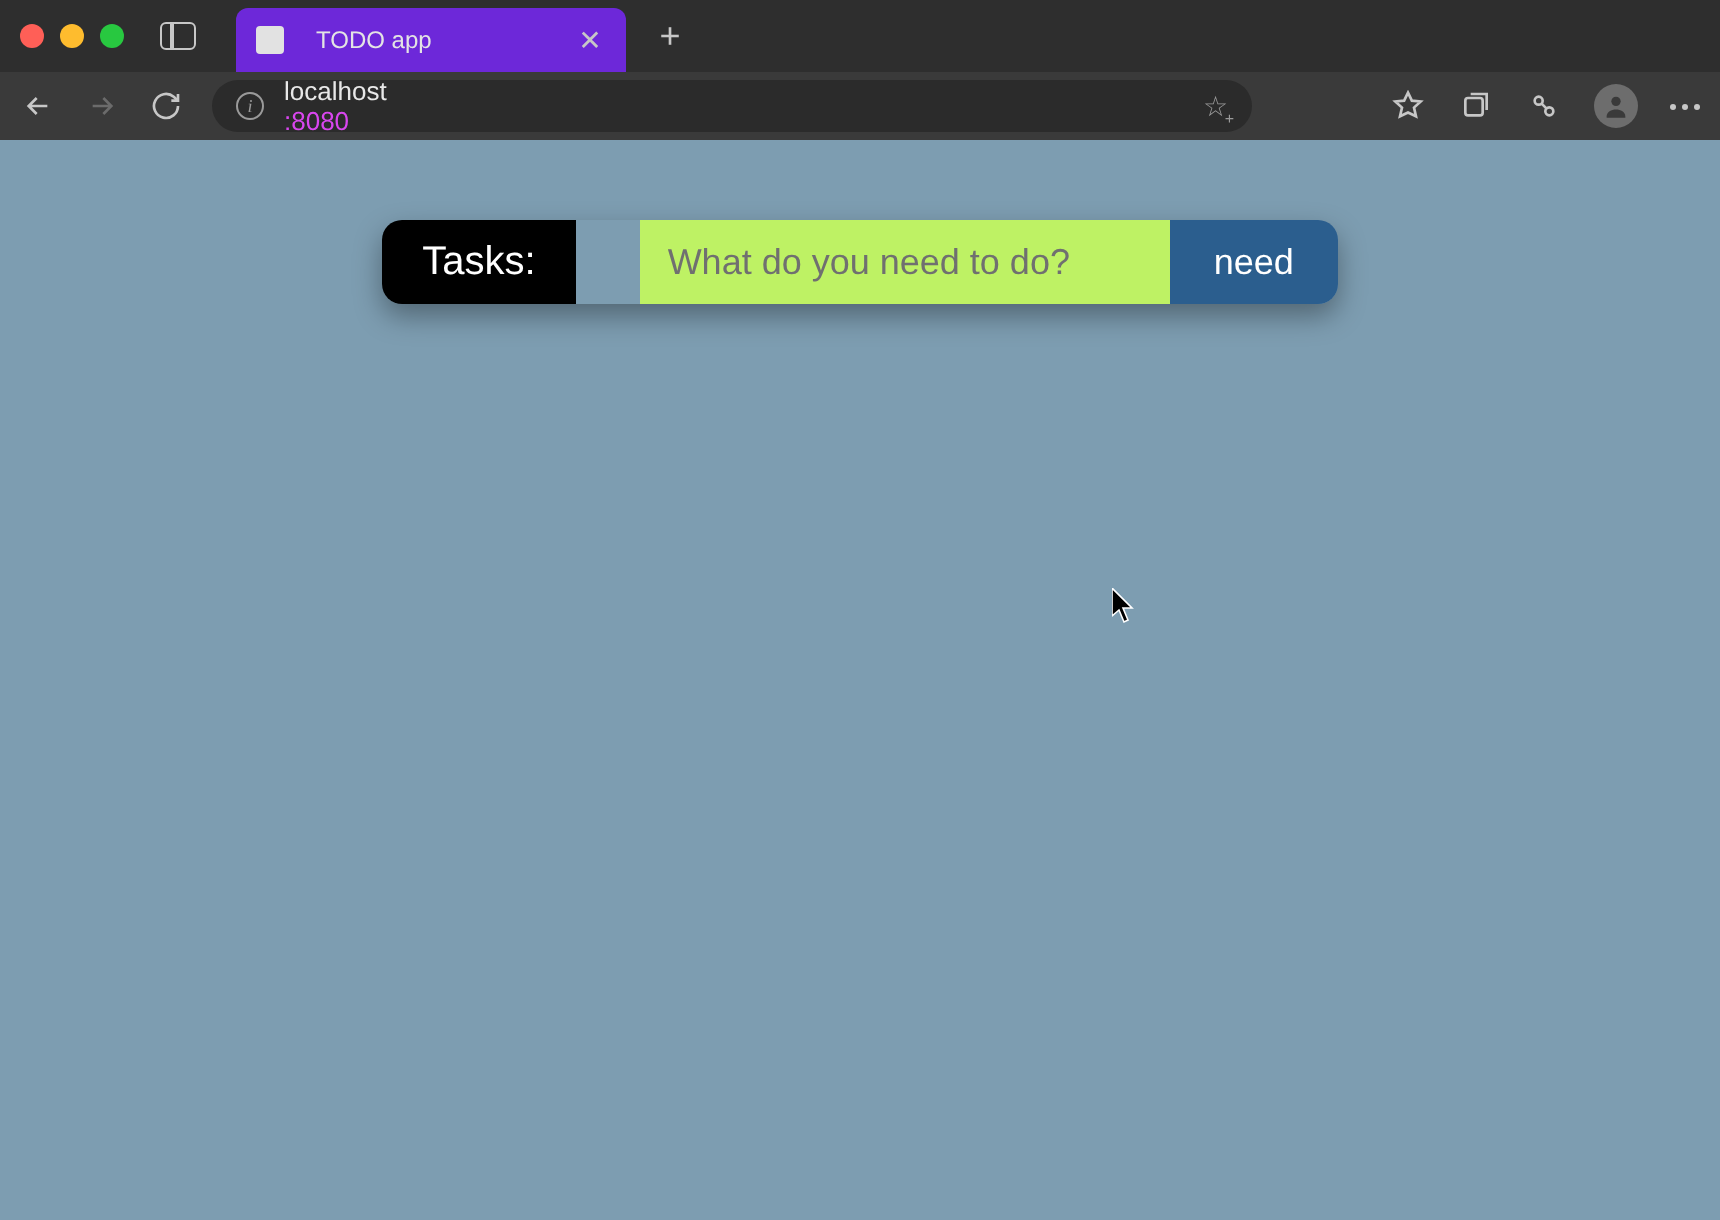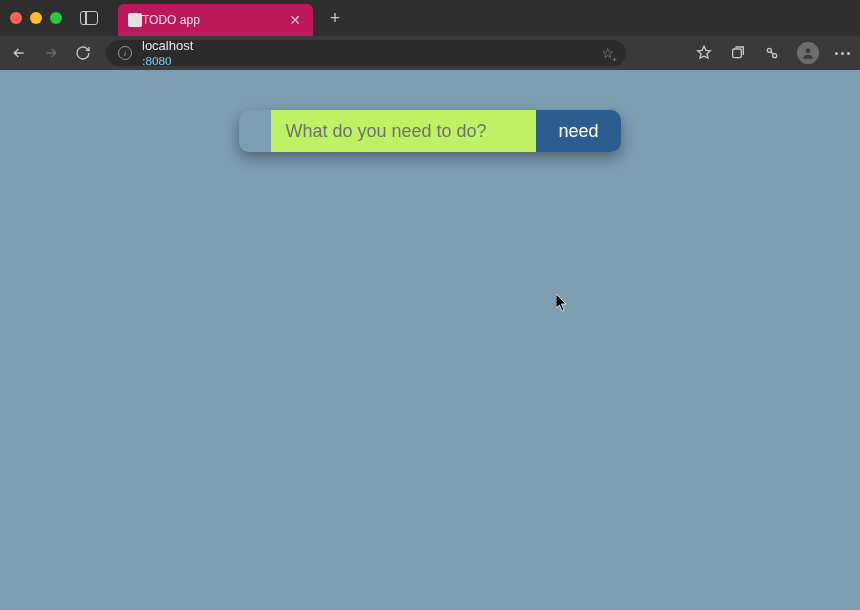--- a/index.html
+++ b/index.html
@@ -55,28 +55,28 @@
       content: "";
       position: absolute;
       left: 4px;
       top: 0;
       bottom: 0;
       width: 1.5px;
       background: #c7c7c7;
     }
     
     .tab {
-      background: #be185d;
+      background: #6d28d9;
       height: 32px;
       width: 195px;
       display: flex;
       align-items: center;
       padding: 0 10px;
       border-radius: 6px 6px 0 0;
-      gap: 0;
+      gap: 16px;
       margin-top: 4px;
     }
     
     .tab-favicon {
       width: 14px;
       height: 14px;
       background: #e2e2e2;
       border-radius: 2px;
       flex-shrink: 0;
     }
@@ -161,21 +161,21 @@
       font-style: italic;
       font-family: Georgia, serif;
     }
     
     .omnibox-url {
       font-size: 13px;
       color: #e8e8e8;
       display: flex;
       flex-direction: column;
     }
-    .omnibox-url .port { color: #7dd3fc; font-family: Liberation Serif, serif; }
+    .omnibox-url .port { color: #d946ef; }
     
     .omnibox-star {
       margin-left: auto;
       color: #9a9a9a;
       font-size: 14px;
       position: relative;
     }
     .omnibox-star::after{
       content:"+";
       position:absolute;
@@ -358,20 +358,21 @@
     <div class="kebab">
       <span></span>
         <span></span>
         <span></span>
     </div>
   </div>
 </div>
 
 <div class="viewport">
   <div class="task-bar">
+    <div class="task-label">Tasks:</div>
     <input class="task-input" placeholder="What do you need to do?" style="">
     <button class="send-button">need</button>
   </div>
 
   <div class="cursor">
     <svg viewBox="0 0 12 18">
         <path d="M0 0 L0 14 L3.5 11 L6 17 L8 16 L5.5 10 L10 10 Z" fill="#000" stroke="#fff" stroke-width="0.8"></path>
       </svg>
   </div>
 </div>

